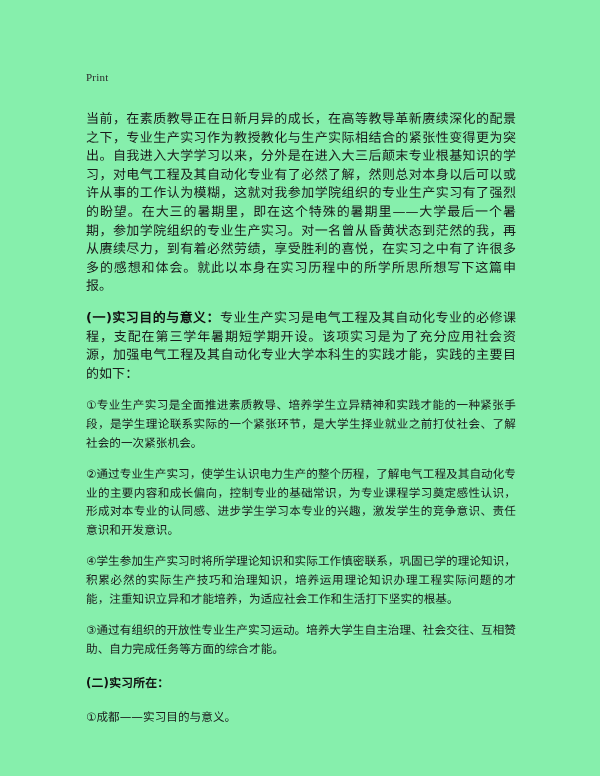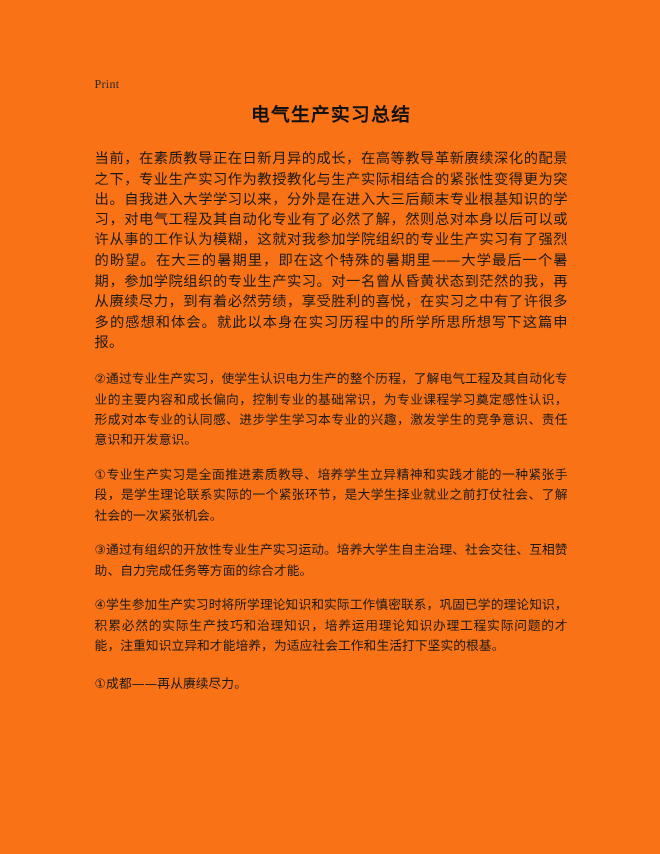--- a/index.html
+++ b/index.html
@@ -17,21 +17,21 @@
     color: #1a1a1a;
     -webkit-font-smoothing: none;
   }
 
   .page {
     position: absolute;
     left: 0;
     top: 0;
     width: 600px;
     height: 776px;
-    background: #f97316;
+    background: #86efac;
   }
 
   
   .print-link {
     position: absolute;
     left: 86px;
     top: 70px;
     font-family: "Liberation Serif", "DejaVu Serif", serif;
     font-size: 11px;
     line-height: 14px;
@@ -125,32 +125,33 @@
 </style>
 </head>
 <body>
 
 <div class="page">
 
   <a class="print-link" href="#">Print</a>
 
   <div class="content">
 
-    <h1 class="doc-title">电气生产实习总结</h1>
 
 
 
     <p class="body-text first">当前，在素质教导正在日新月异的成长，在高等教导革新赓续深化的配景之下，专业生产实习作为教授教化与生产实际相结合的紧张性变得更为突出。自我进入大学学习以来，分外是在进入大三后颠末专业根基知识的学习，对电气工程及其自动化专业有了必然了解，然则总对本身以后可以或许从事的工作认为模糊，这就对我参加学院组织的专业生产实习有了强烈的盼望。在大三的暑期里，即在这个特殊的暑期里——大学最后一个暑期，参加学院组织的专业生产实习。对一名曾从昏黄状态到茫然的我，再从赓续尽力，到有着必然劳绩，享受胜利的喜悦，在实习之中有了许很多多的感想和体会。就此以本身在实习历程中的所学所思所想写下这篇申报。</p>
 
+    <p class="body-text"><span class="heading-run">(一)实习目的与意义：</span><span>专业生产实习是电气工程及其自动化专业的必修课程，支配在第三学年暑期短学期开设。该项实习是为了充分应用社会资源，加强电气工程及其自动化专业大学本科生的实践才能，实践的主要目的如下：</span></p>
+
+    <p class="list-item">①专业生产实习是全面推进素质教导、培养学生立异精神和实践才能的一种紧张手段，是学生理论联系实际的一个紧张环节，是大学生择业就业之前打仗社会、了解社会的一次紧张机会。</p>
 
     <p class="list-item">②通过专业生产实习，使学生认识电力生产的整个历程，了解电气工程及其自动化专业的主要内容和成长偏向，控制专业的基础常识，为专业课程学习奠定感性认识，形成对本专业的认同感、进步学生学习本专业的兴趣，激发学生的竞争意识、责任意识和开发意识。</p>
 
-    <p class="list-item">①专业生产实习是全面推进素质教导、培养学生立异精神和实践才能的一种紧张手段，是学生理论联系实际的一个紧张环节，是大学生择业就业之前打仗社会、了解社会的一次紧张机会。</p>
+    <p class="list-item">④学生参加生产实习时将所学理论知识和实际工作慎密联系，巩固已学的理论知识，积累必然的实际生产技巧和治理知识，培养运用理论知识办理工程实际问题的才能，注重知识立异和才能培养，为适应社会工作和生活打下坚实的根基。</p>
 
     <p class="list-item">③通过有组织的开放性专业生产实习运动。培养大学生自主治理、社会交往、互相赞助、自力完成任务等方面的综合才能。</p>
 
-    <p class="list-item">④学生参加生产实习时将所学理论知识和实际工作慎密联系，巩固已学的理论知识，积累必然的实际生产技巧和治理知识，培养运用理论知识办理工程实际问题的才能，注重知识立异和才能培养，为适应社会工作和生活打下坚实的根基。</p>
+    <div class="sub-heading">(二)实习所在：</div>
 
-
-    <p class="place-item">①成都——再从赓续尽力。</p>
+    <p class="place-item">①成都——实习目的与意义。</p>
 
   </div>
 </div>
 
 </body></html>

